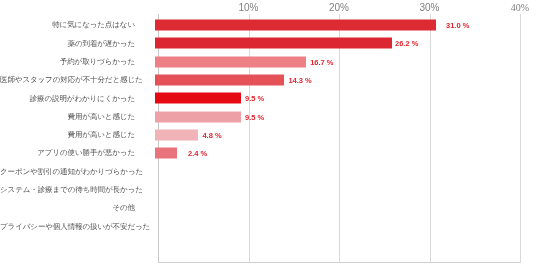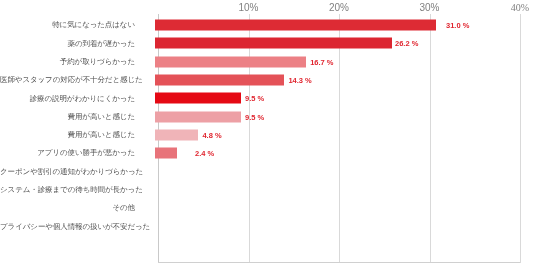--- a/index.html
+++ b/index.html
@@ -179,21 +179,21 @@
         <div class="row-label">費用が高いと感じた</div>
         <div class="bar-area">
           <div class="bar" style="width: 43.44px; background: rgb(240, 180, 184);"></div>
           <div class="bar-value" style="left: 47.44px; color: rgb(224, 36, 46);">4.8 %</div>
         </div>
       </div>
       <div class="row">
         <div class="row-label">アプリの使い勝手が悪かった</div>
         <div class="bar-area">
           <div class="bar" style="width: 21.72px; background: rgb(232, 115, 122);"></div>
-          <div class="bar-value" style="left: 40px; color: rgb(224, 36, 46); text-align: right;">2.4 %</div>
+          <div class="bar-value" style="left: 33px; color: rgb(224, 36, 46); text-align: right;">2.4 %</div>
         </div>
       </div>
       <div class="row">
         <div class="row-label">クーポンや割引の通知がわかりづらかった</div>
         <div class="bar-area"></div>
       </div>
       <div class="row">
         <div class="row-label">システム・診療までの待ち時間が長かった</div>
         <div class="bar-area"></div>
       </div>

